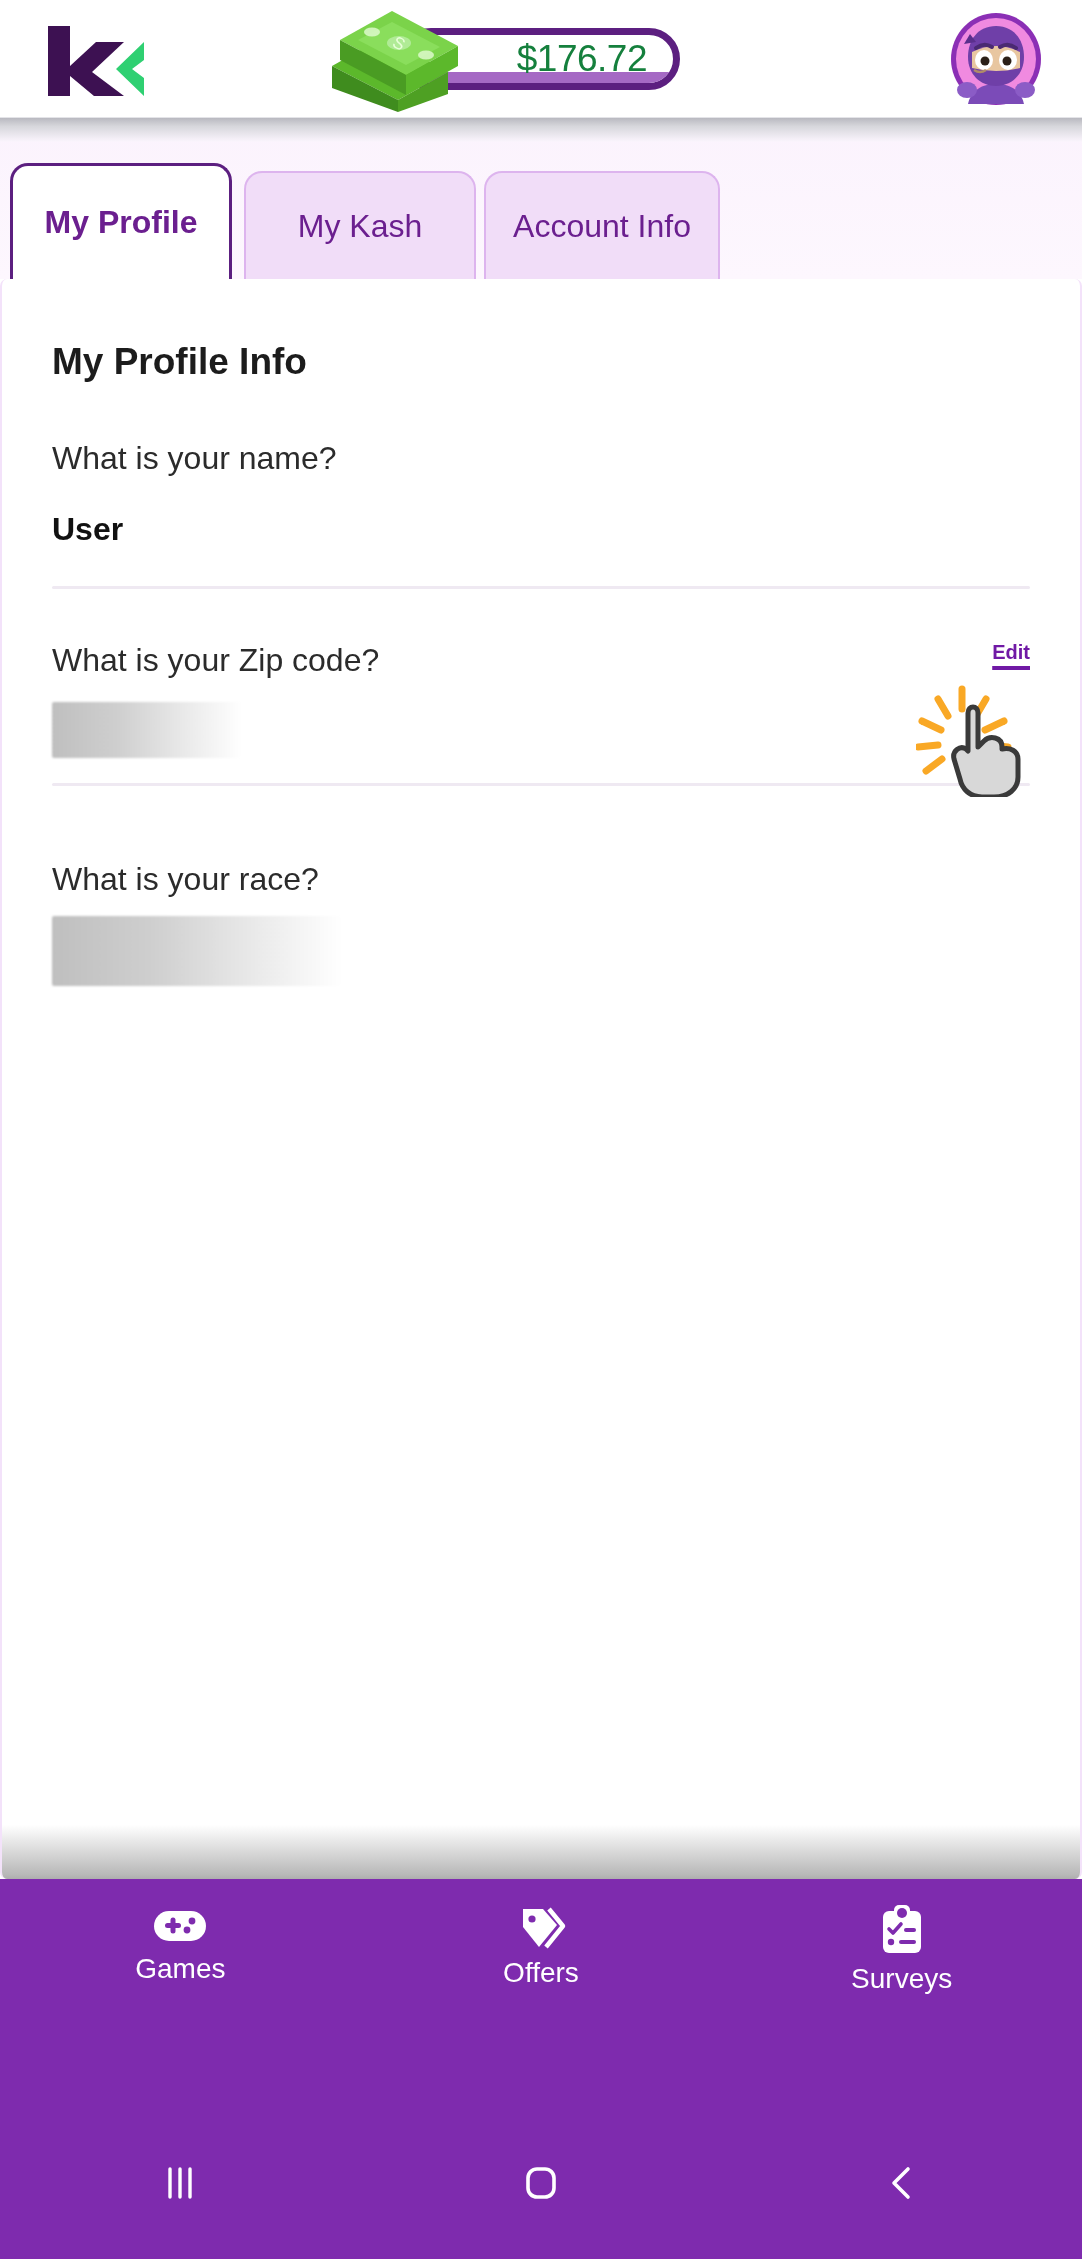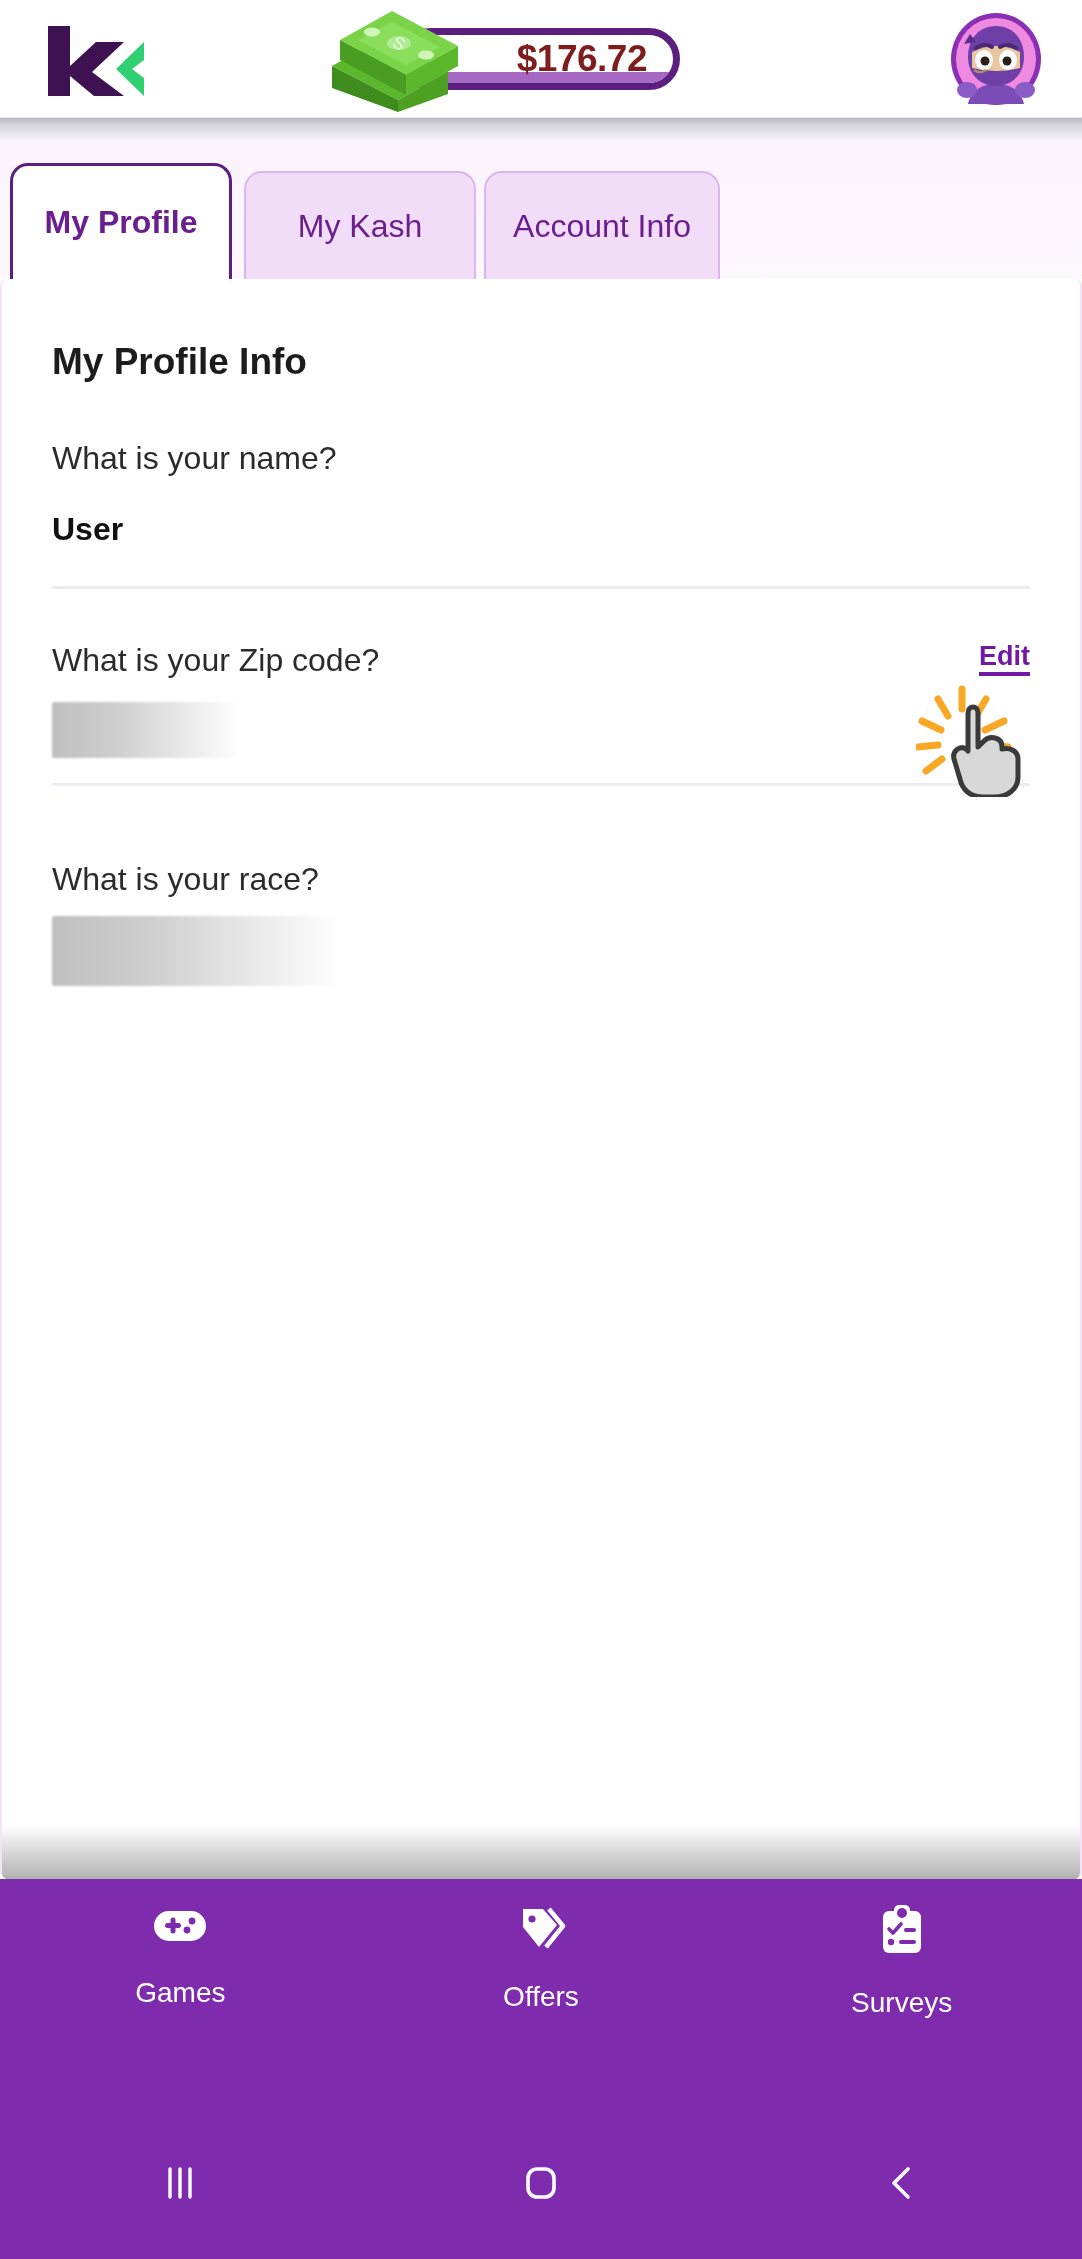--- a/index.html
+++ b/index.html
@@ -51,21 +51,21 @@
     display:flex; align-items:center; justify-content:flex-end;
     padding-right:26px;
     overflow:hidden;
   }
   .balance-pill .inner-bar {
     position:absolute; left:0; right:0; bottom:0; height:11px;
     background:#a569c4;
   }
   .balance-amount {
     position:relative;
-    font-size:37px; font-weight:bold; color:#7f1d1d;
+    font-size:37px; font-weight:normal; color:#15803d;
     letter-spacing:-0.5px;
     z-index:2;
   }
   .cash-icon { position:absolute; left:0; top:0; width:150px; height:104px; }
 
   
   .avatar {
     position:absolute; right:40px; top:12px;
     width:92px; height:94px;
   }
@@ -134,21 +134,21 @@
     border-radius:2px;
     filter:blur(1px);
   }
   .divider {
     height:3px;
     background:#efe9f2;
     border-radius:2px;
   }
   .edit-link {
     position:absolute; right:0; top:0;
-    font-size:27px; font-weight:bold; color:#7019a5;
+    font-size:20px; font-weight:bold; color:#7019a5;
     text-decoration:underline;
     text-underline-offset:7px;
     text-decoration-thickness:4px;
   }
   .tap-cursor {
     position:absolute; right:-18px; top:44px;
     width:132px; height:112px;
     pointer-events:none;
   }
 
@@ -163,21 +163,21 @@
   .bottomnav {
     flex:0 0 auto;
     height:228px;
     background:#7e2bae;
     display:flex; align-items:flex-start; justify-content:space-around;
     padding-top:26px;
     z-index:40;
   }
   .nav-item {
     width:250px;
-    display:flex; flex-direction:column; align-items:center; gap:28px;
+    display:flex; flex-direction:column; align-items:center; gap:4px;
   }
   .nav-label { font-size:28px; color:#ffffff; }
 
   
   .androidbar {
     flex:0 0 auto;
     height:152px;
     background:#7e2bae;
     display:flex; align-items:center; justify-content:space-around;
   }

